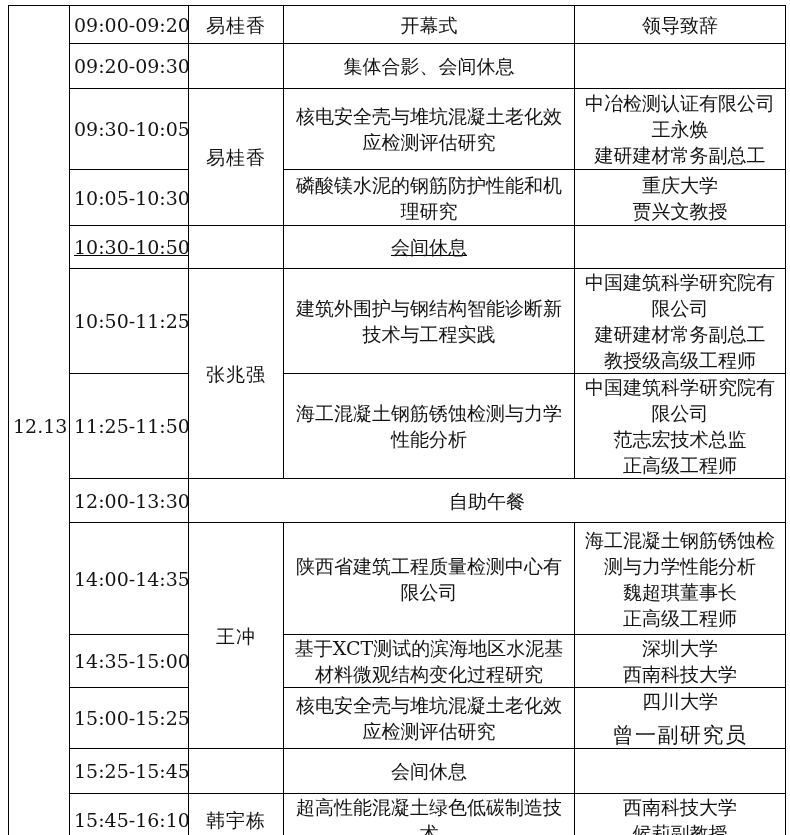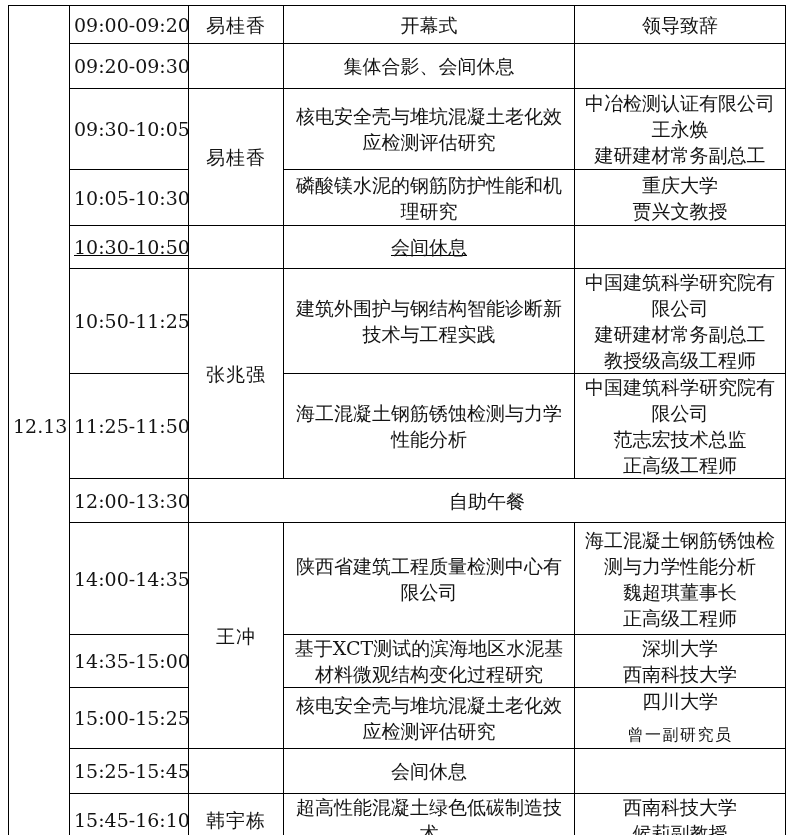--- a/index.html
+++ b/index.html
@@ -37,21 +37,21 @@
     padding: 0 4px;
     overflow: hidden;
   }
   td.date  { font-size: 18px; white-space: nowrap; padding: 0; }
   td.time  { font-size: 16px; white-space: nowrap; padding: 0; letter-spacing: 0px; }
   td.chair { font-size: 19px; letter-spacing: 1px; margin-left: 36px; }
   td.topic { line-height: 27px; }
   td.speaker { padding: 0 5px; line-height: 26px; }
   td.merged { line-height: 26px; }
   .speaker-line { display: block; }
-  .emph { font-size: 16px; letter-spacing: 1.5px; margin-top: 8px; }
+  .emph { font-size: 21px; letter-spacing: 1.5px; margin-top: 8px; }
   tr.h0  { height: 38px; }
   tr.h1  { height: 45px; padding-left: 48px; }
   tr.h2  { height: 81px; }
   tr.h3  { height: 56px; margin-top: 48px; }
   tr.h4  { height: 43px; text-decoration: underline; }
   tr.h5  { height: 105px; }
   tr.h6  { height: 105px; }
   tr.h7  { height: 44px; margin-top: 11px; }
   tr.h8  { height: 112px; }
   tr.h9  { height: 47px; }

